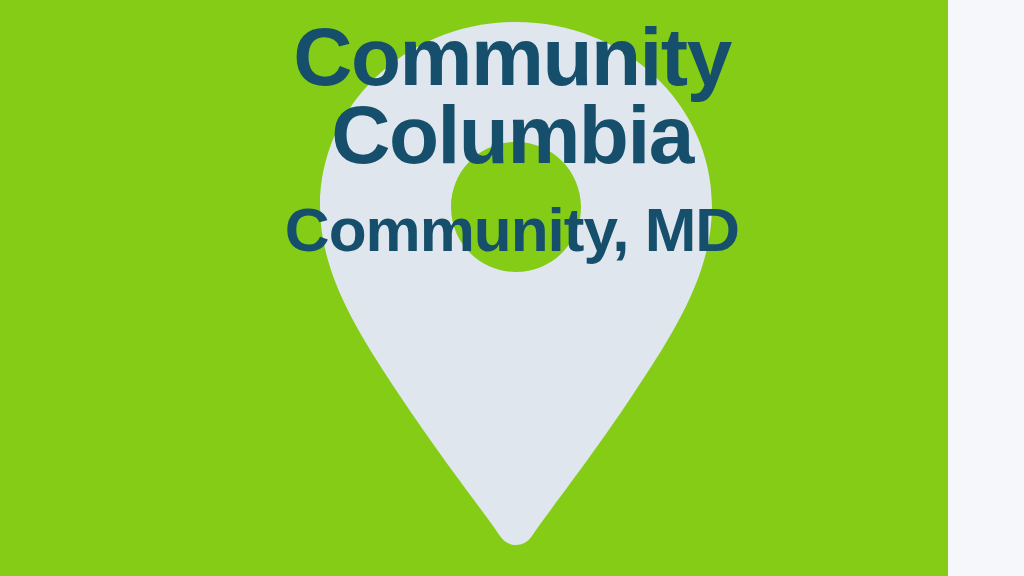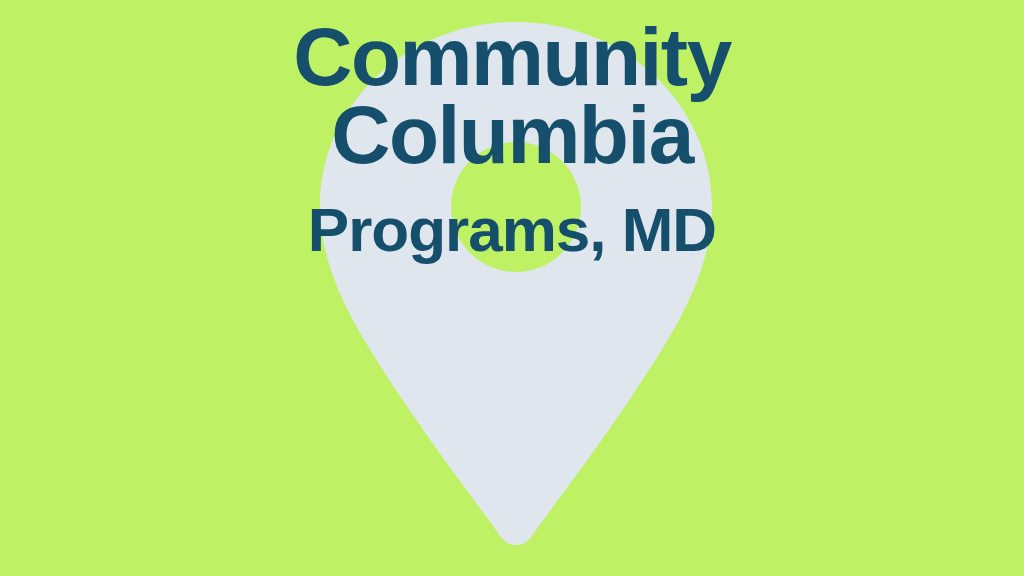--- a/index.html
+++ b/index.html
@@ -9,23 +9,23 @@
   body {
     width: 1024px;
     height: 576px;
     overflow: hidden;
     background: #f5f7fb;
     font-family: "Liberation Sans", sans-serif;
   }
 
   .slide {
     position: relative;
-    width: 1024px;
+    width: 948px;
     height: 576px;
-    background: #bef264;
+    background: #84cc16;
     overflow: hidden;
   }
 
   
   .watermark {
     position: absolute;
     left: 0;
     top: 0;
     width: 1024px;
     height: 576px;
@@ -128,17 +128,17 @@
 
   <div class="content">
 
     <div class="title-block">
       <span class="title-line">Community</span>
       <span class="title-line">Columbia</span>
     </div>
 
 
     <div class="location-block">
-      <span class="location-line">Programs, MD</span>
+      <span class="location-line">Community, MD</span>
     </div>
 
   </div>
 </div>
 
 </body></html>

